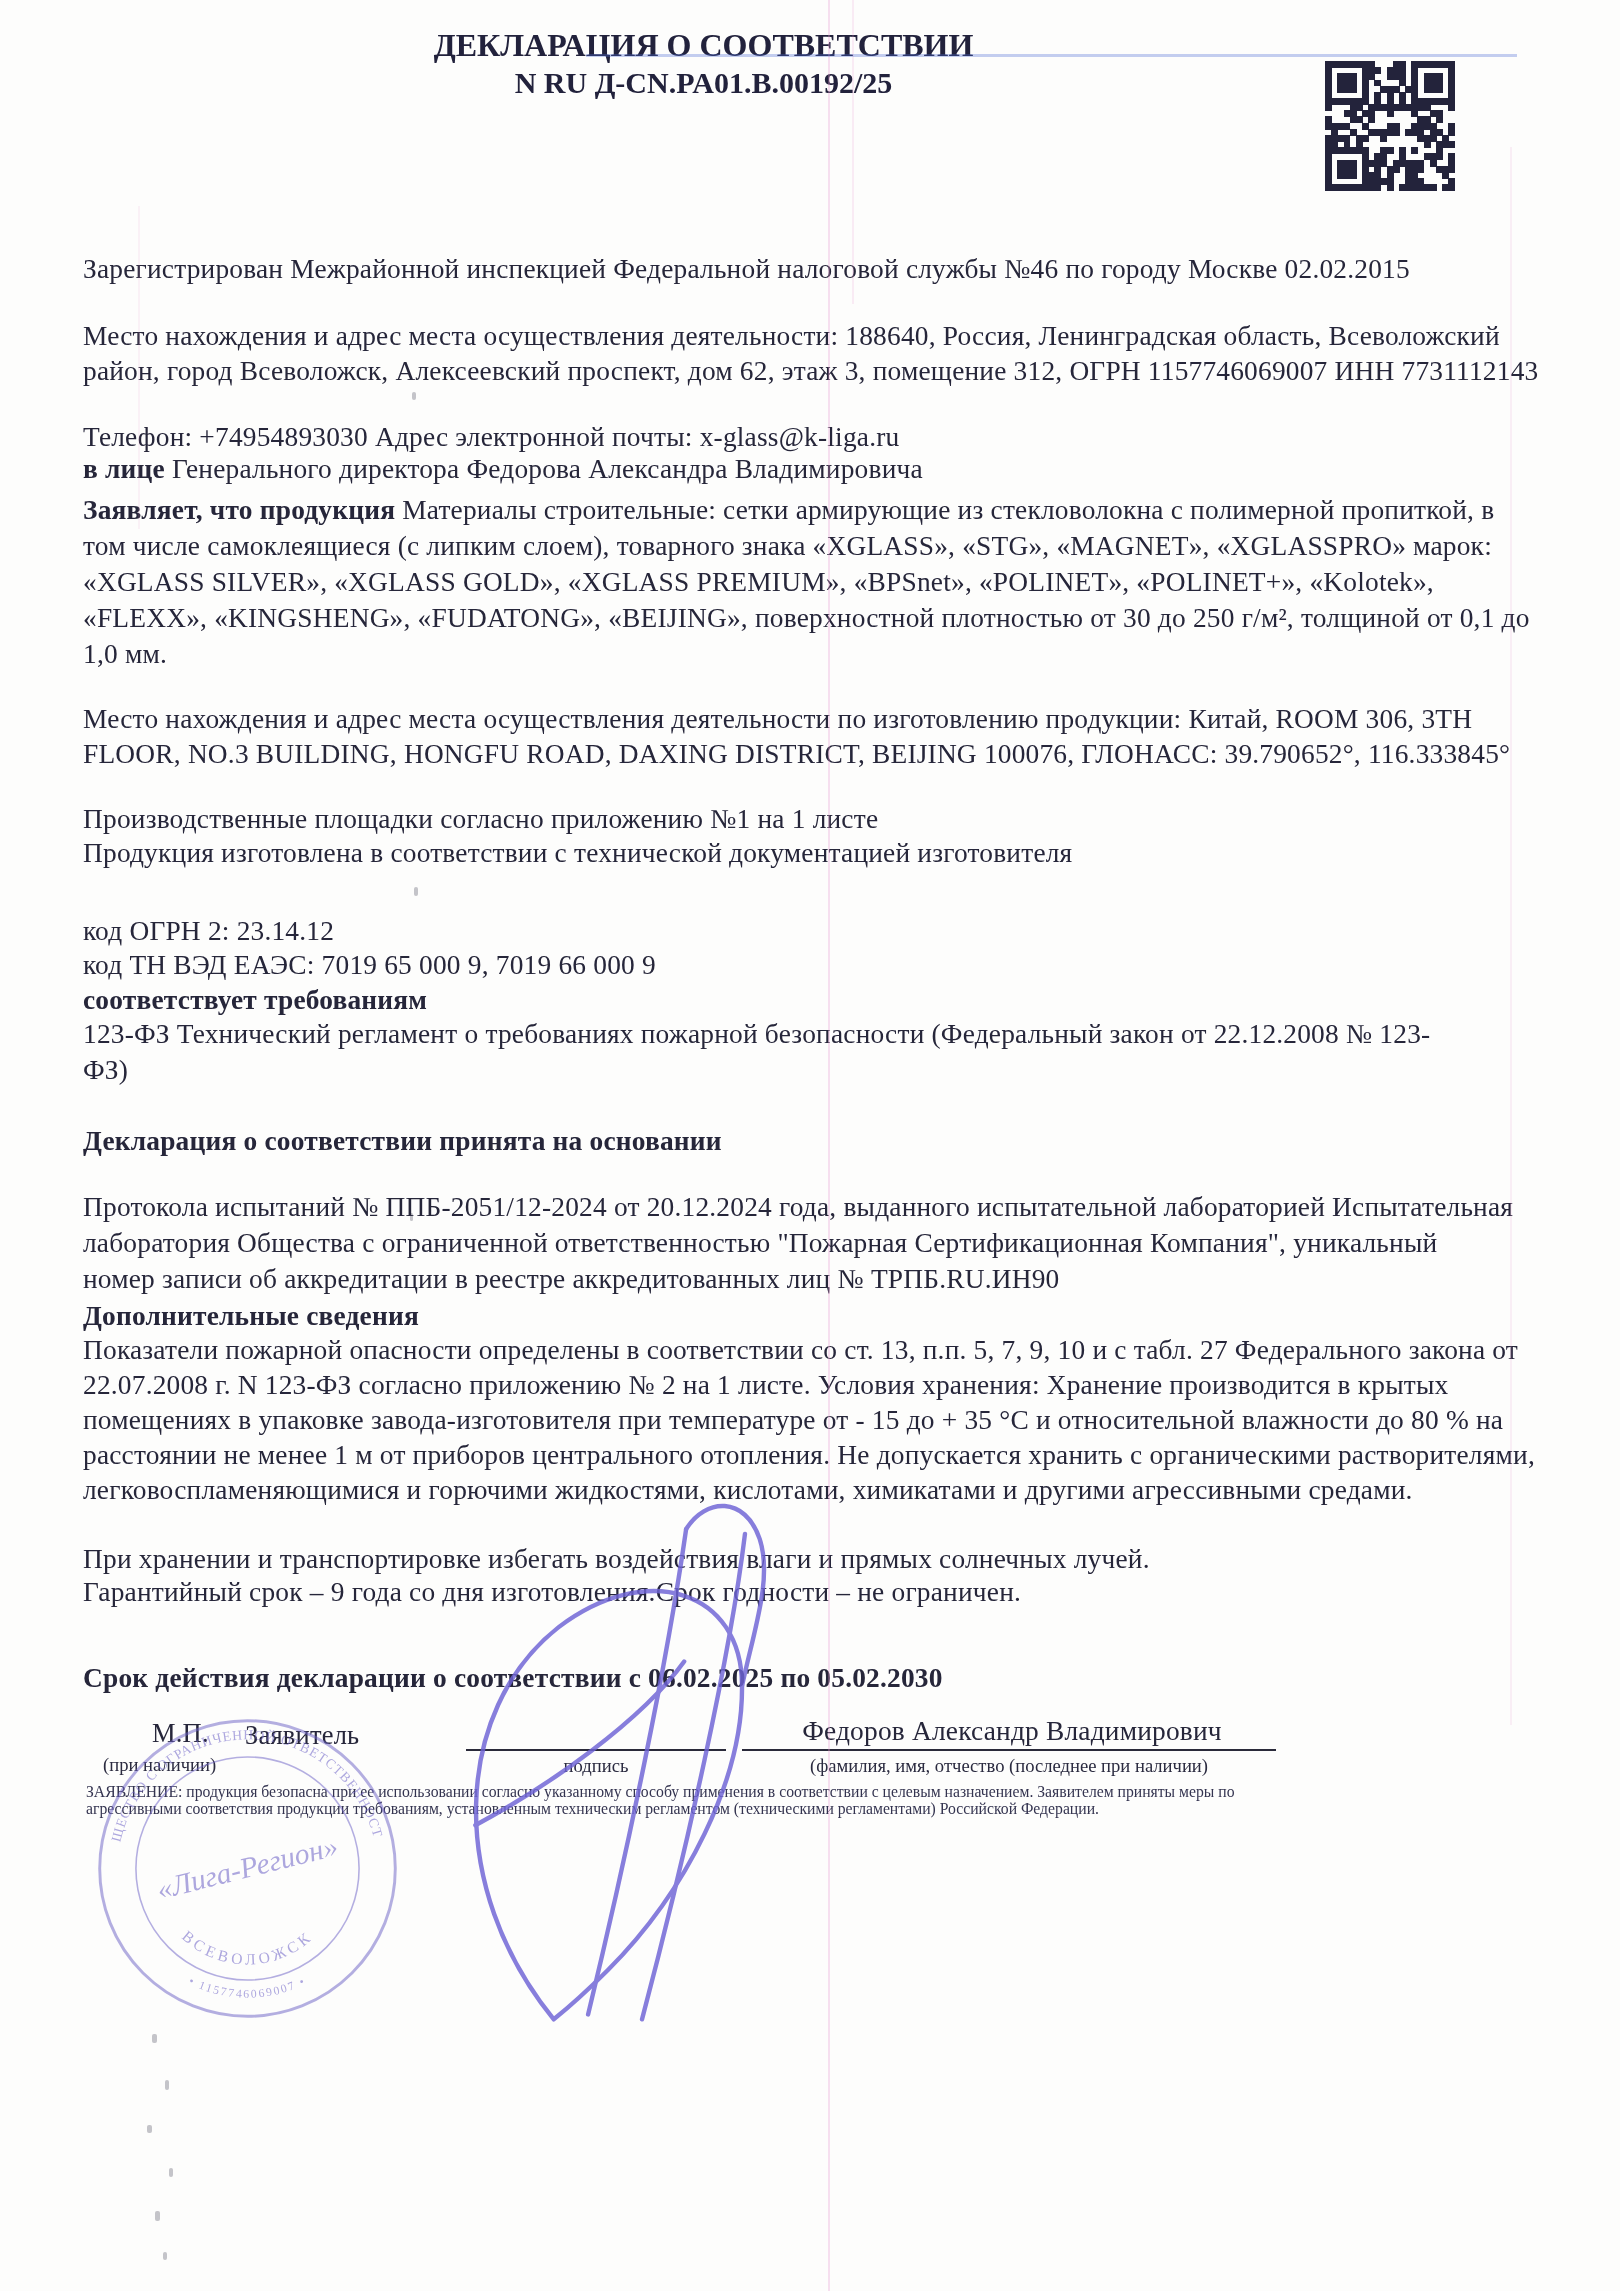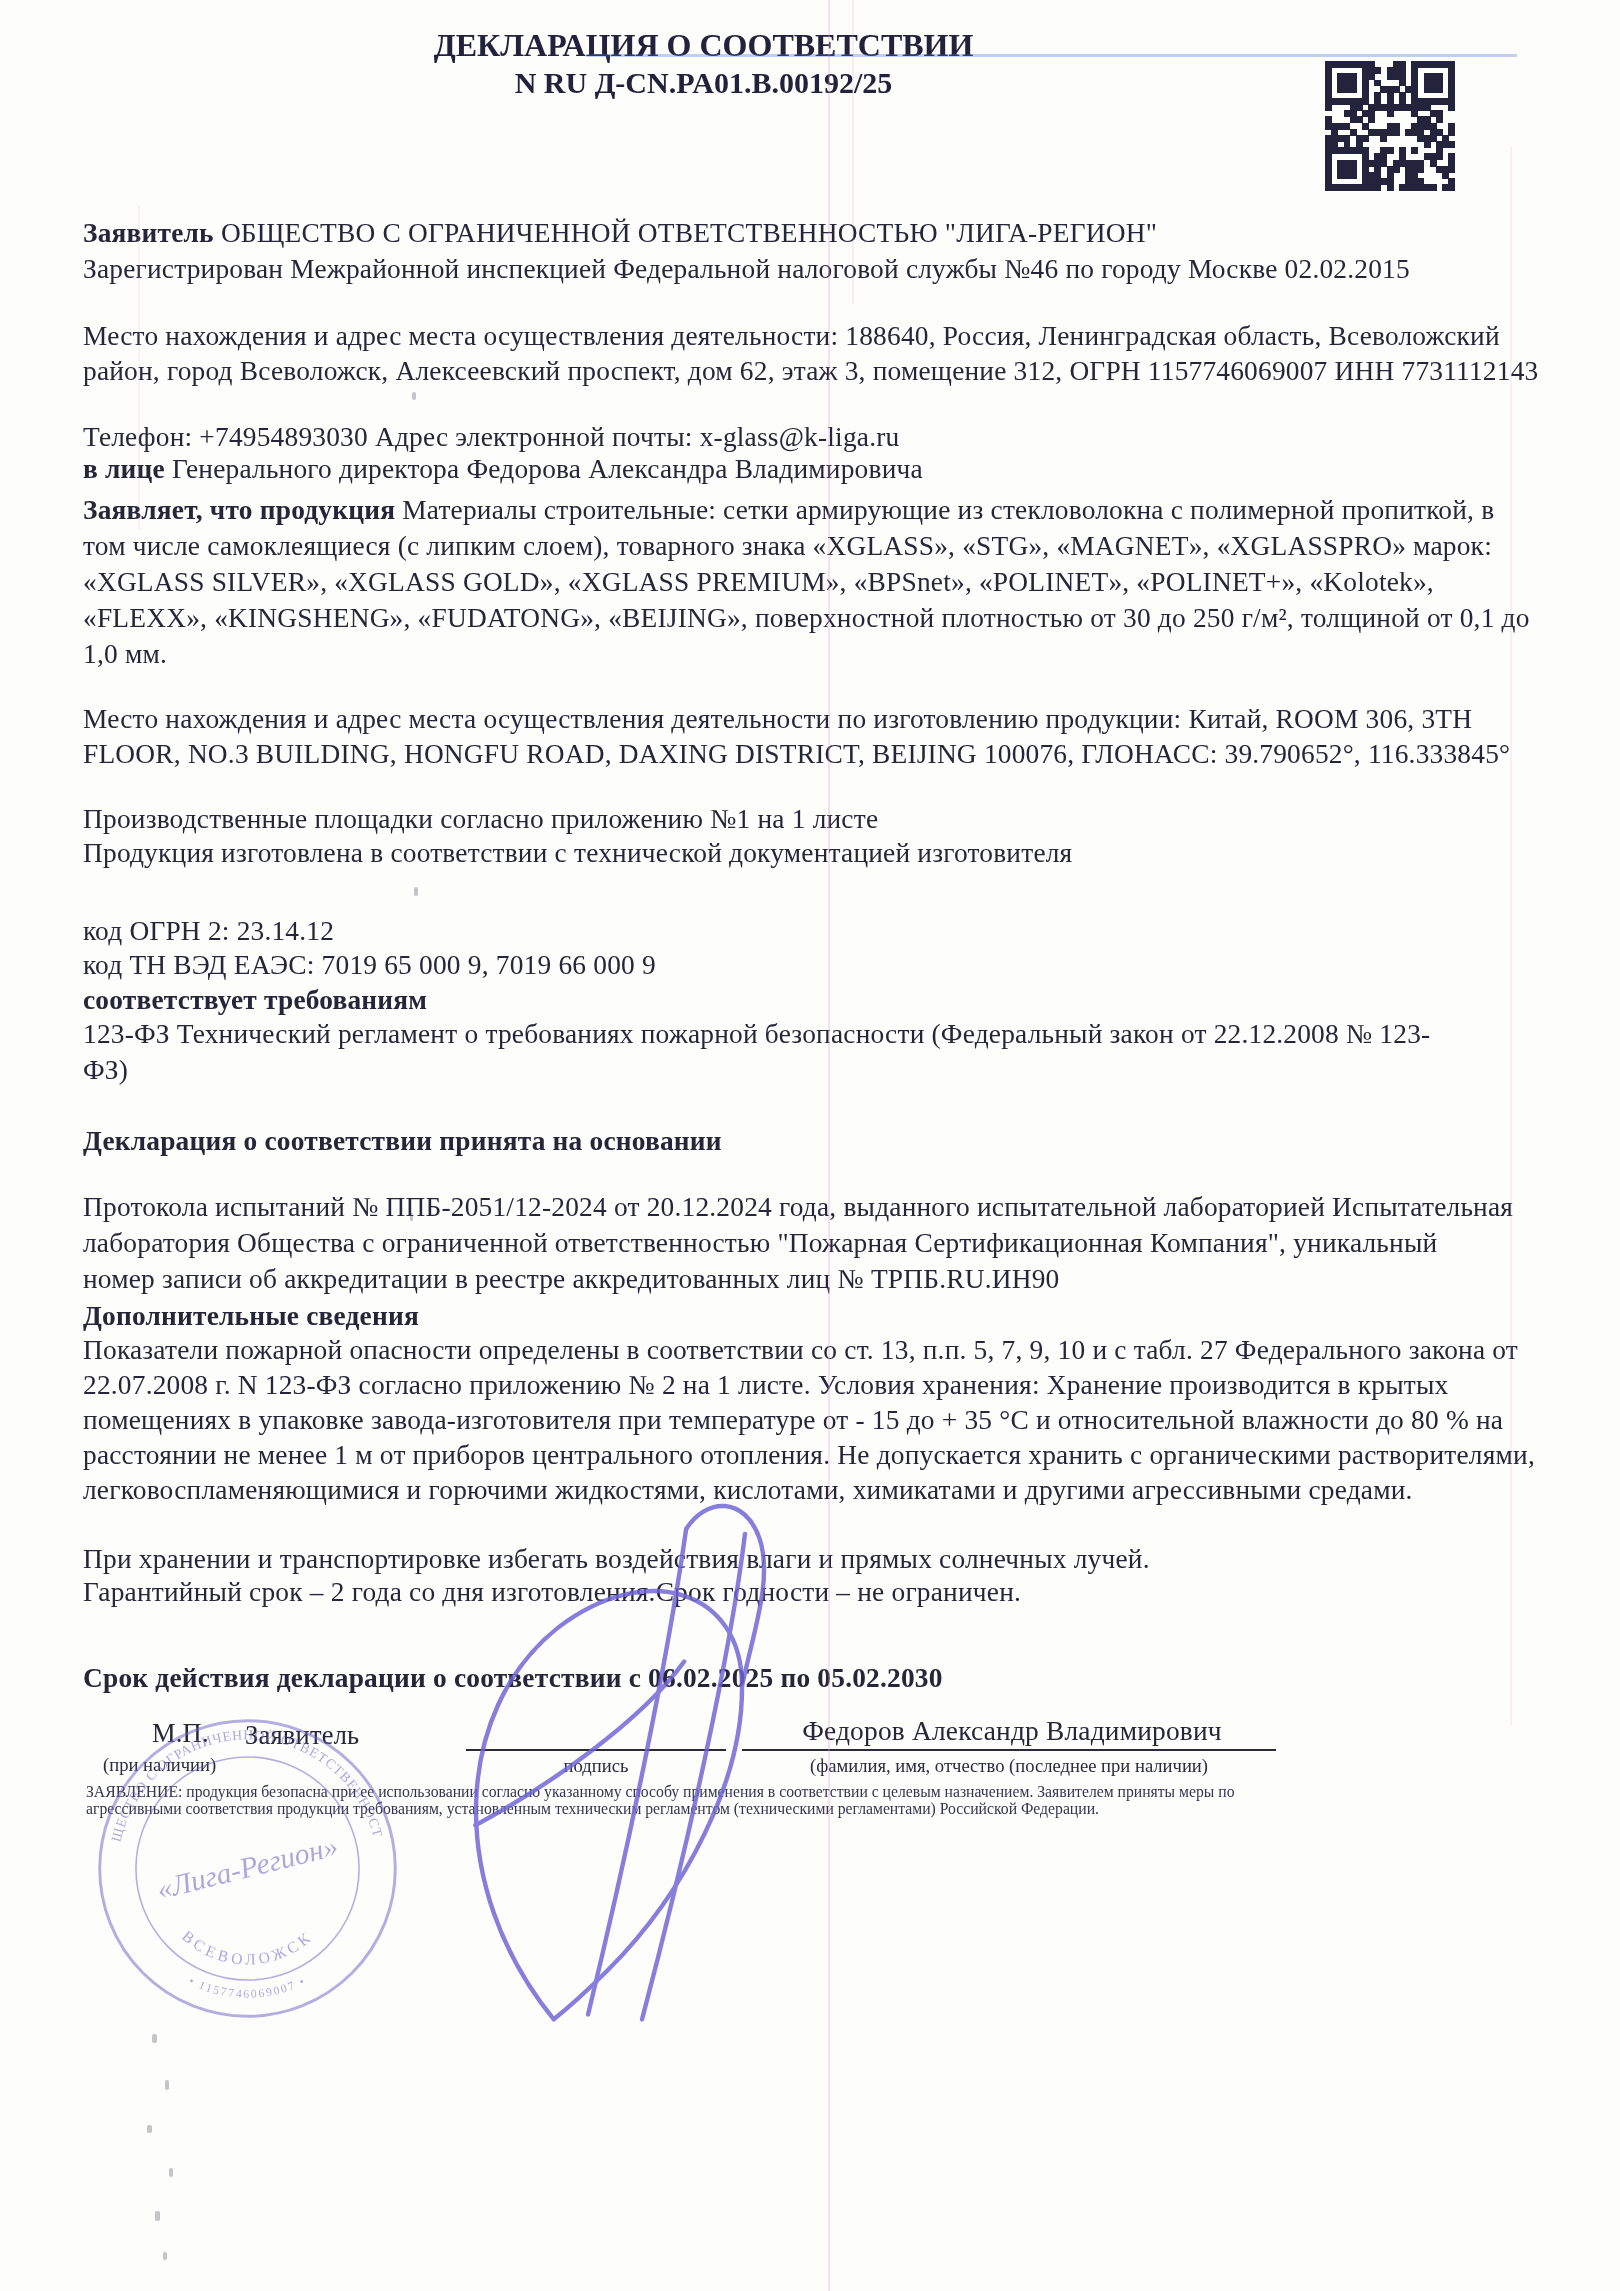--- a/index.html
+++ b/index.html
@@ -285,24 +285,20 @@
       <i style="left:74px;top:123px;width:6.6px;height:6.6px"></i>
       <i style="left:80px;top:123px;width:6.6px;height:6.6px"></i>
       <i style="left:86px;top:123px;width:6.6px;height:6.6px"></i>
       <i style="left:92px;top:123px;width:6.6px;height:6.6px"></i>
       <i style="left:99px;top:123px;width:6.6px;height:6.6px"></i>
       <i style="left:105px;top:123px;width:6.6px;height:6.6px"></i>
       <i style="left:117px;top:123px;width:6.6px;height:6.6px"></i>
       <i style="left:123px;top:123px;width:6.6px;height:6.6px"></i>
     </div>
 
-  <div class="blk" style="top:215px">
-    <span class="b">Заявитель</span>
-    <span>ОБЩЕСТВО С ОГРАНИЧЕННОЙ ОТВЕТСТВЕННОСТЬЮ "ЛИГА-РЕГИОН"</span>
-  </div>
   <div class="blk" style="top:251px">Зарегистрирован Межрайонной инспекцией Федеральной налоговой службы №46 по городу Москве 02.02.2015</div>
   <div class="blk" style="top:319px;line-height:35px">Место нахождения и адрес места осуществления деятельности: 188640, Россия, Ленинградская область, Всеволожский район, город Всеволожск, Алексеевский проспект, дом 62, этаж 3, помещение 312, ОГРН 1157746069007 ИНН 7731112143</div>
   <div class="blk" style="top:419px">Телефон: +74954893030 Адрес электронной почты: x-glass@k-liga.ru</div>
   <div class="blk" style="top:451px">
     <span class="b">в лице</span>
     <span>Генерального директора Федорова Александра Владимировича</span>
   </div>
 
   <div class="blk" style="top:492px">
     <span class="b">Заявляет, что продукция</span>
@@ -318,21 +314,21 @@
 
   <div class="blk b" style="top:982px">соответствует требованиям</div>
   <div class="blk" style="top:1016px;width:1372px">123-ФЗ Технический регламент о требованиях пожарной безопасности (Федеральный закон от 22.12.2008 № 123-ФЗ)</div>
 
   <div class="blk b" style="top:1123px">Декларация о соответствии принята на основании</div>
   <div class="blk" style="top:1189px;width:1431px">Протокола испытаний № ППБ-2051/12-2024 от 20.12.2024 года, выданного испытательной лабораторией Испытательная лаборатория Общества с ограниченной ответственностью "Пожарная Сертификационная Компания", уникальный номер записи об аккредитации в реестре аккредитованных лиц № ТРПБ.RU.ИН90</div>
 
   <div class="blk b" style="top:1298px">Дополнительные сведения</div>
   <div class="blk" style="top:1333px;line-height:35px">Показатели пожарной опасности определены в соответствии со ст. 13, п.п. 5, 7, 9, 10 и с табл. 27 Федерального закона от 22.07.2008 г. N 123-ФЗ согласно приложению № 2 на 1 листе. Условия хранения: Хранение производится в крытых помещениях в упаковке завода-изготовителя при температуре от - 15 до + 35 °С и относительной влажности до 80 % на расстоянии не менее 1 м от приборов центрального отопления. Не допускается хранить с органическими растворителями, легковоспламеняющимися и горючими жидкостями, кислотами, химикатами и другими агрессивными средами.</div>
   <div class="blk" style="top:1541px">При хранении и транспортировке избегать воздействия влаги и прямых солнечных лучей.</div>
-  <div class="blk" style="top:1574px">Гарантийный срок – 2 года со дня изготовления.Срок годности – не ограничен.</div>
+  <div class="blk" style="top:1574px">Гарантийный срок – 9 года со дня изготовления.Срок годности – не ограничен.</div>
 
   <div class="blk b" style="top:1660px">Срок действия декларации о соответствии с 06.02.2025 по 05.02.2030</div>
 
   <div class="blk" style="left:152px;top:1715px;width:118px;font-size:26.5px">М.П.</div>
   <div class="cap" style="left:103px;top:1754px;width:196px;text-align:left">(при наличии)</div>
   <div class="blk" style="left:245px;top:1717px;width:216px;font-size:26.5px">Заявитель</div>
 
   <div class="rule" style="left:466px;top:1749px;width:260px"></div>
   <div class="cap" style="left:466px;top:1755px;width:260px">подпись</div>
 

